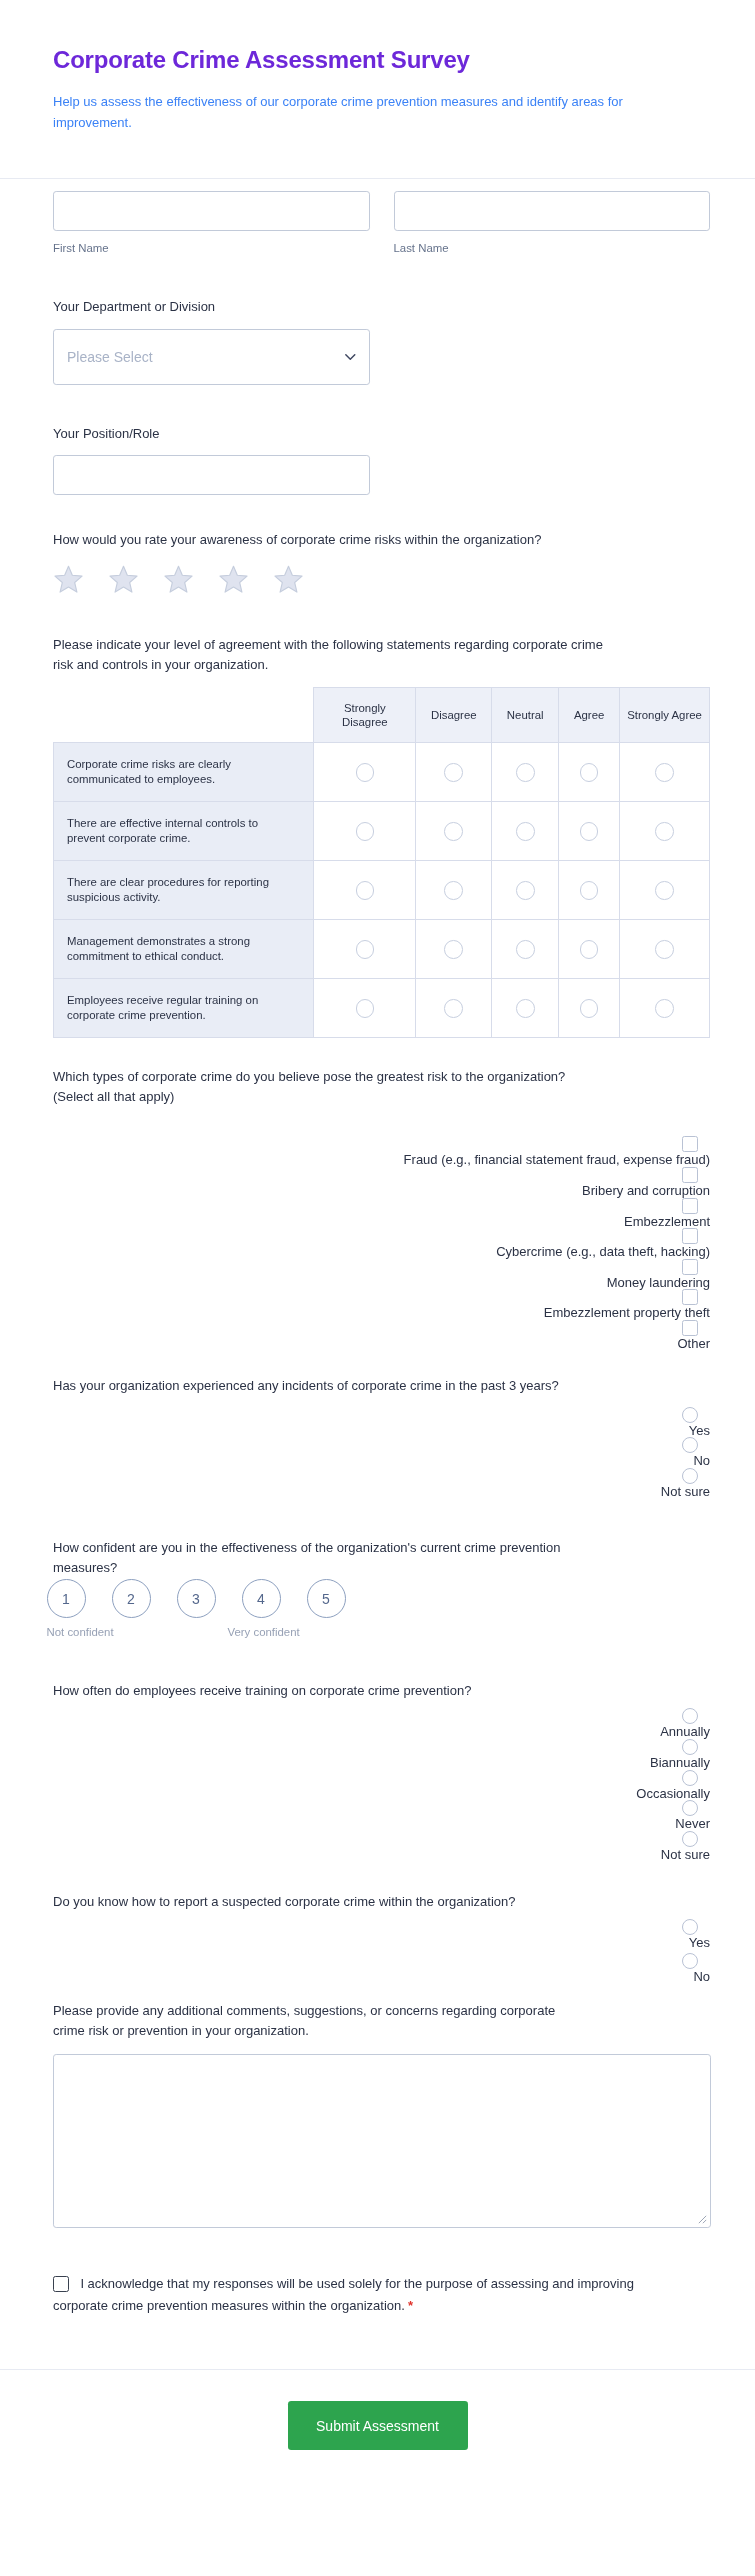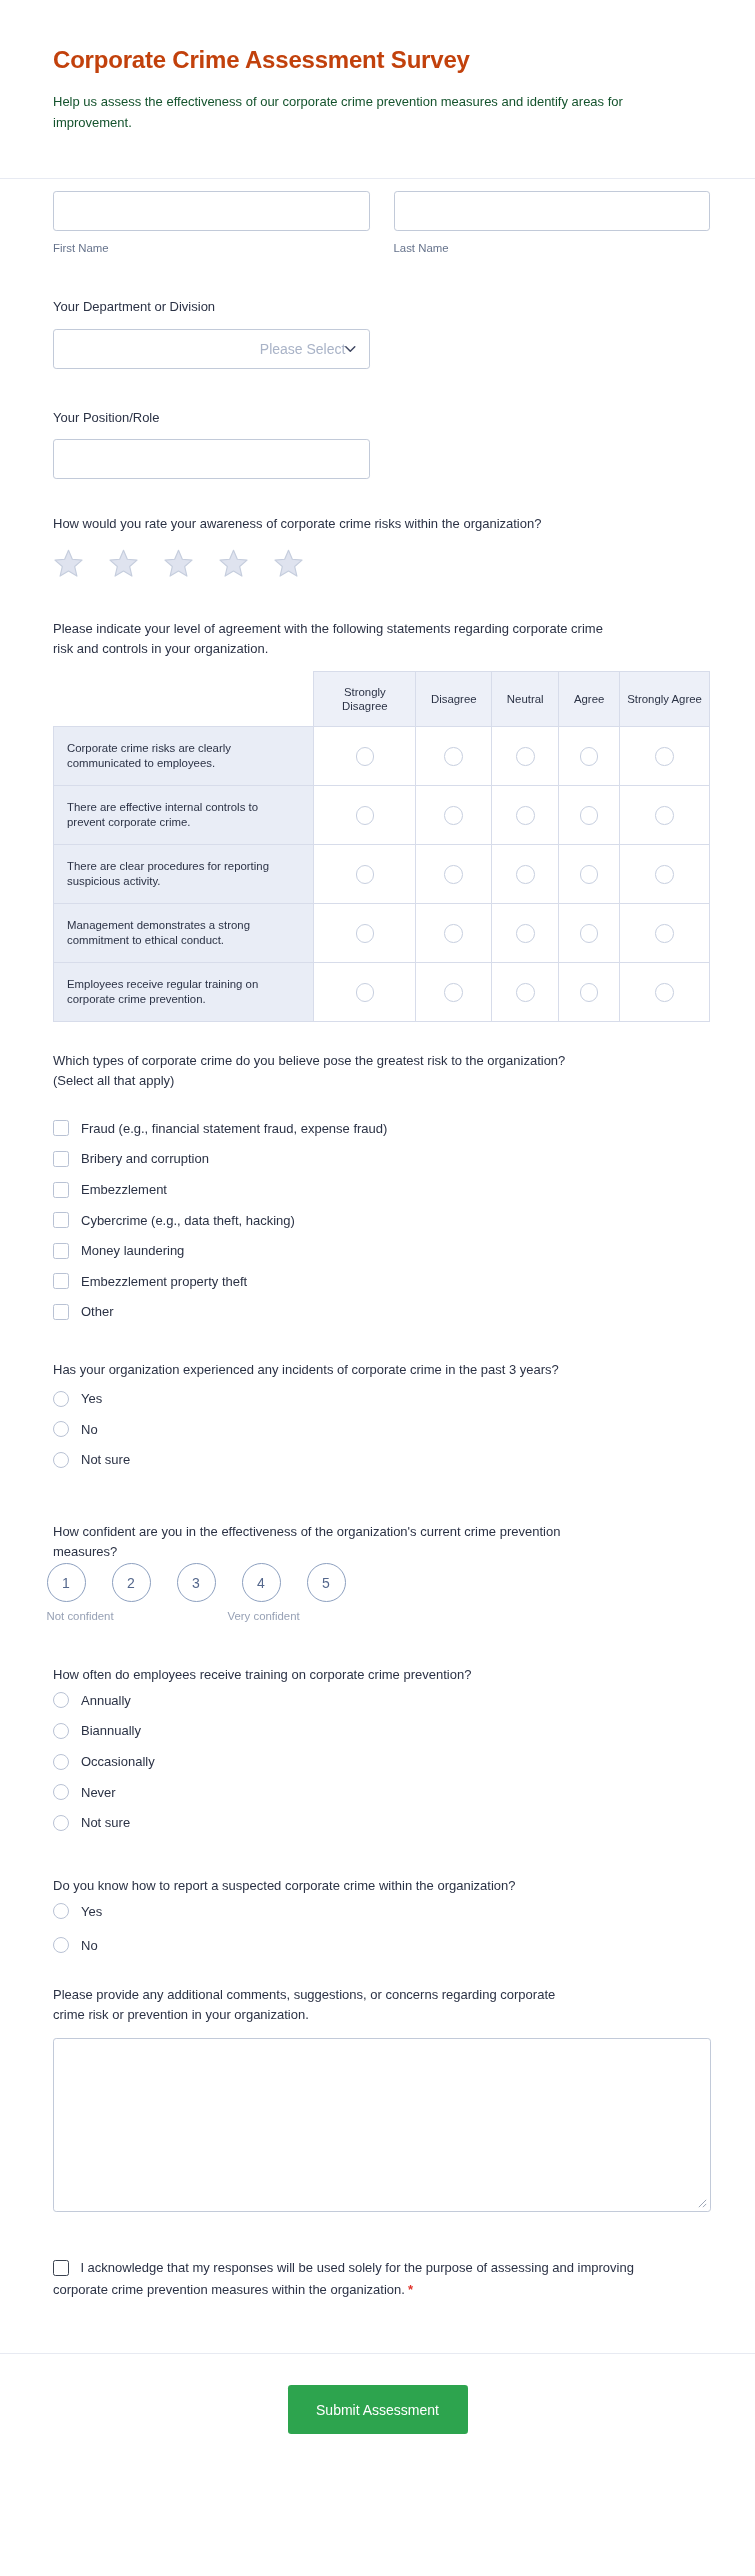--- a/index.html
+++ b/index.html
@@ -8,61 +8,61 @@
     background:#ffffff;
     font-family:"Liberation Sans", sans-serif;
     color:#2b3245;
     -webkit-font-smoothing:antialiased;
   }
   .content{padding:0 45px 0 53px;}
   .divider{border-top:0.8px solid #e7eaf2;height:0;}
 
   
   .form-header{padding:45px 45px 45px 53px;}
-  .form-title{font-size:24px;line-height:29px;font-weight:700;color:#c2410c;letter-spacing:-0.2px;}
-  .form-subtitle{margin-top:17px;max-width:601px;font-size:13px;line-height:21px;color:#14532d;}
+  .form-title{font-size:24px;line-height:29px;font-weight:700;color:#6d28d9;letter-spacing:-0.2px;}
+  .form-subtitle{margin-top:17px;max-width:601px;font-size:13px;line-height:21px;color:#3b82f6;}
 
   
   .q-label{font-size:13px;font-weight:500;line-height:20px;color:#2b3245;}
   .q-label.single{line-height:16px;}
 
   
   .text-input{
     width:317px;height:40px;box-sizing:border-box;
     border:0.8px solid #c2cad9;border-radius:3.2px;background:#fff;
     font-family:"Liberation Sans", sans-serif;font-size:14px;color:#2b3245;padding:0 9.7px;outline:none;
   }
   .name-row{margin-top:12px;display:flex;gap:24px;}
   .sublabel-row{margin-top:11.4px;display:flex;gap:24px;}
   .sublabel-row span{width:317px;font-size:11.4px;color:#66738c;}
 
   
   .select-box{
-    margin-top:14px;width:317px;height:40px;box-sizing:border-box;
+    margin-top:14px;width:317px;height:56px;box-sizing:border-box;
     border:0.8px solid #c2cad9;border-radius:3.2px;background:#fff;
-    display:flex;align-items:center;justify-content:flex-end;padding:0 13px;cursor:pointer;
+    display:flex;align-items:center;justify-content:space-between;padding:0 13px;cursor:pointer;
   }
   .select-placeholder{font-size:14px;color:#a9b3c7;}
 
   
   .stars{margin-top:17px;display:flex;gap:24px;}
   .star{width:31px;height:31px;cursor:pointer;}
 
   
   .matrix{margin-top:12px;border-collapse:collapse;table-layout:fixed;}
   .matrix th,.matrix td{border:0.8px solid #d7dcea;}
   .matrix th.corner{border:none;background:transparent;}
   .matrix th{background:#edf0f8;height:54px;font-size:11.4px;line-height:14.6px;font-weight:400;color:#2b3245;text-align:center;padding:0 6.5px;}
   .matrix td.rlabel{background:#e9edf6;font-size:11.4px;line-height:15.4px;color:#2b3245;padding:0 31px 0 13px;}
   .matrix td.rcell{background:#fff;text-align:center;height:56px;cursor:pointer;}
   .mradio{width:18.7px;height:18.7px;box-sizing:border-box;border:0.8px solid #c7cfdf;border-radius:50%;display:inline-block;background:#fff;vertical-align:middle;}
 
   
   .opt-list{margin-top:10.6px;}
-  .opt{display:flex;align-items:center;height:16px;margin-bottom:14.6px;cursor:pointer;}
+  .opt{display:flex;align-items:flex-end;height:16px;margin-bottom:14.6px;cursor:pointer;flex-direction:column;}
   .opt:last-child{margin-bottom:0;}
   .cbox{width:16px;height:16px;box-sizing:border-box;border:0.8px solid #b9c2d4;border-radius:2.4px;background:#fff;margin-right:12px;flex:none;}
   .rbox{width:16px;height:16px;box-sizing:border-box;border:0.8px solid #b9c2d4;border-radius:50%;background:#fff;margin-right:12px;flex:none;}
   .opt-label{font-size:13px;color:#2b3245;}
 
   
   .scale-row{margin-top:1.6px;margin-left:-6.5px;display:flex;gap:26px;}
   .scale-circle{
     width:39px;height:39px;box-sizing:border-box;border:0.8px solid #8da0bf;border-radius:50%;
     display:flex;align-items:center;justify-content:center;

